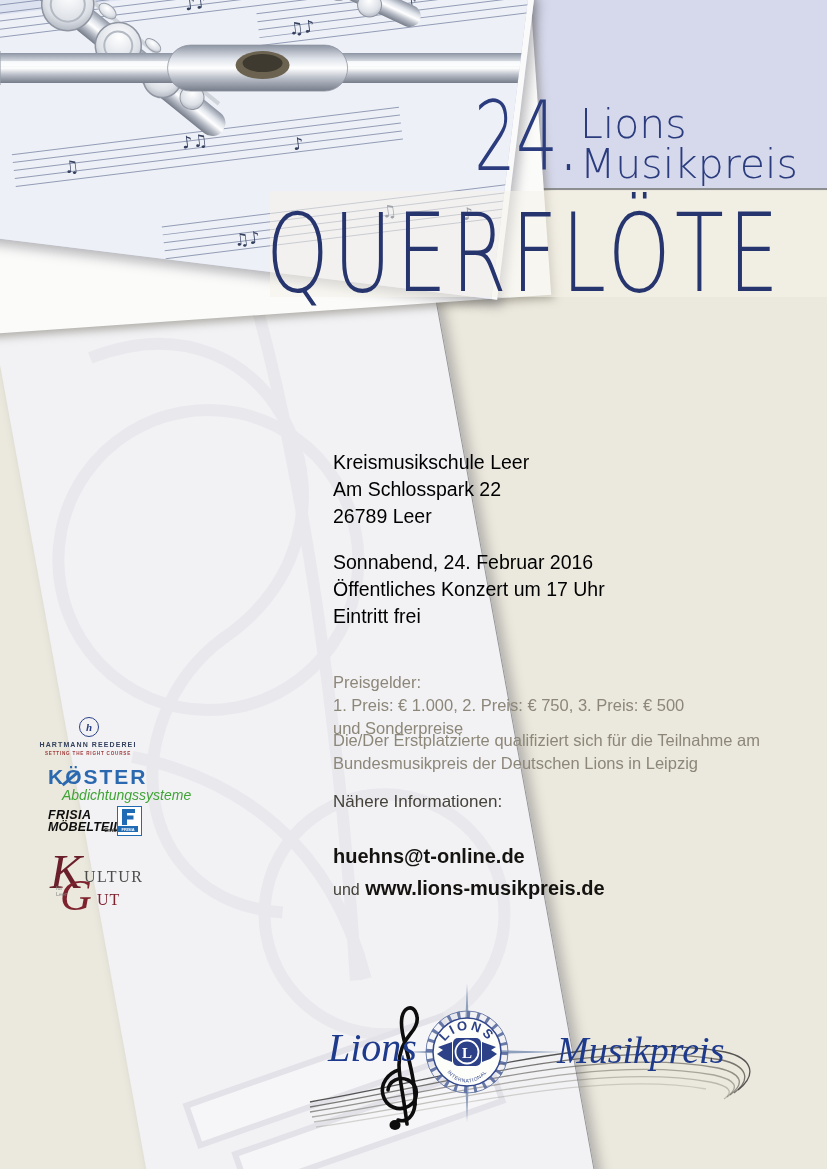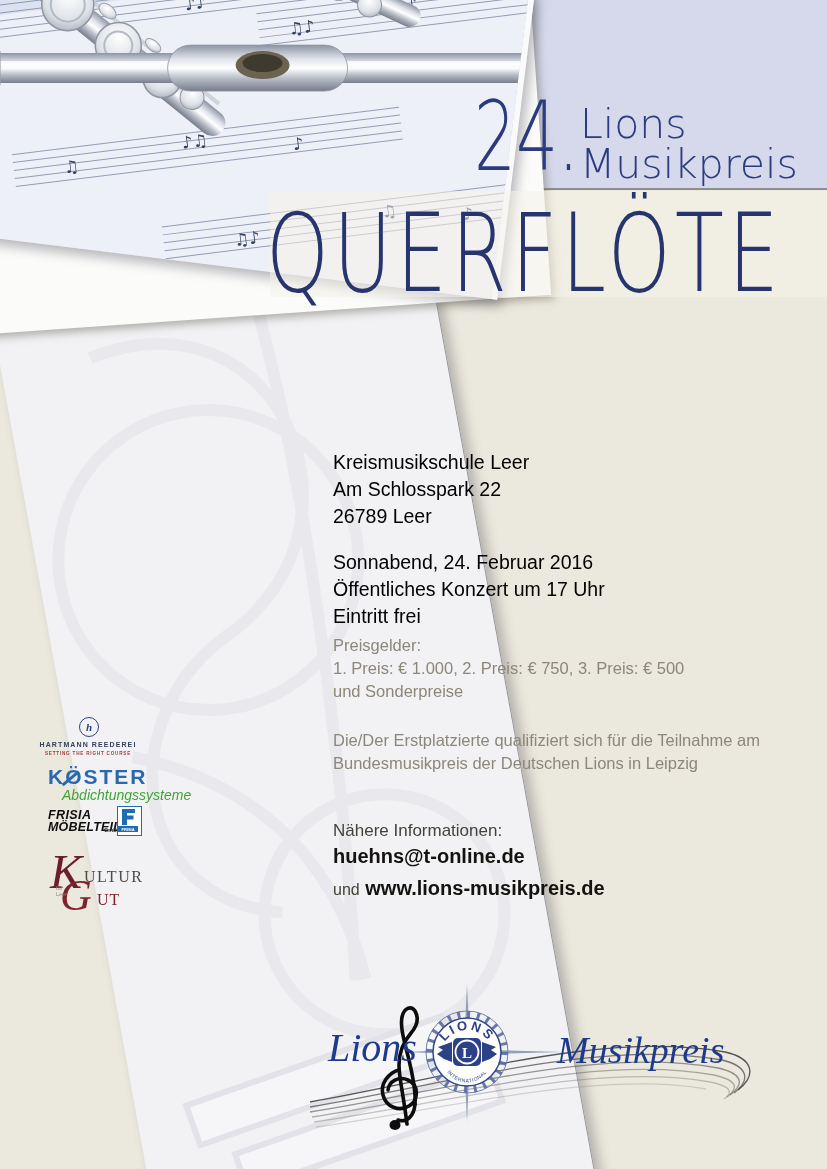--- a/index.html
+++ b/index.html
@@ -32,21 +32,21 @@
   .brand{left:580px;top:104px;font-family:"DejaVu Sans","Liberation Sans",sans-serif;
          font-weight:200;color:#2b3c7e;font-size:41px;line-height:40px;}
   .instrument{left:266px;top:200px;font-family:"DejaVu Sans","Liberation Sans",sans-serif;
          font-weight:200;font-size:108px;line-height:108px;color:#27356f;
          letter-spacing:6px;transform:scaleX(.74);transform-origin:left top;white-space:nowrap;}
 
   
   .district{left:333px;top:381px;font-size:24px;font-weight:700;color:#161512;}
   .block-bold{left:333px;font-size:19.5px;font-weight:400;color:#000000;line-height:27px;}
   .block-gray{left:333px;font-size:16.5px;color:#8d8779;line-height:23px;}
-  .info-label{left:333px;top:821px;font-size:17px;color:#45423a;}
+  .info-label{left:333px;top:792px;font-size:17px;color:#45423a;}
   .email{left:333px;top:845px;font-size:20px;font-weight:700;color:#14130f;}
   .webline{left:333px;top:877px;font-size:20px;font-weight:700;color:#14130f;}
   .webline .prefix{font-size:16px;font-weight:400;color:#45423a;}
 
   
   .sb-intro{left:49px;top:661px;font-size:14.5px;line-height:23px;color:#35332e;}
   .hart-circle{left:79px;top:717px;width:18px;height:18px;border:1.4px solid #2c4187;
                border-radius:50%;display:flex;align-items:center;justify-content:center;
                font-family:"Liberation Serif",serif;font-style:italic;font-weight:700;
                font-size:11px;color:#2c4187;}
@@ -209,21 +209,21 @@
     <div>Am Schlosspark 22</div>
     <div>26789 Leer</div>
   </div>
 
   <div class="abs block-bold" style="top:549px;">
     <div>Sonnabend, 24. Februar 2016</div>
     <div>Öffentliches Konzert um 17 Uhr</div>
     <div>Eintritt frei</div>
   </div>
 
-  <div class="abs block-gray" style="top:634px;">
+  <div class="abs block-gray" style="top:671px;">
     <div>Preisgelder:</div>
     <div>1. Preis: € 1.000, 2. Preis: € 750, 3. Preis: € 500</div>
     <div>und Sonderpreise</div>
   </div>
 
   <div class="abs block-gray" style="top:729px;">
     <div>Die/Der Erstplatzierte qualifiziert sich für die Teilnahme am</div>
     <div>Bundesmusikpreis der Deutschen Lions in Leipzig</div>
   </div>
 

